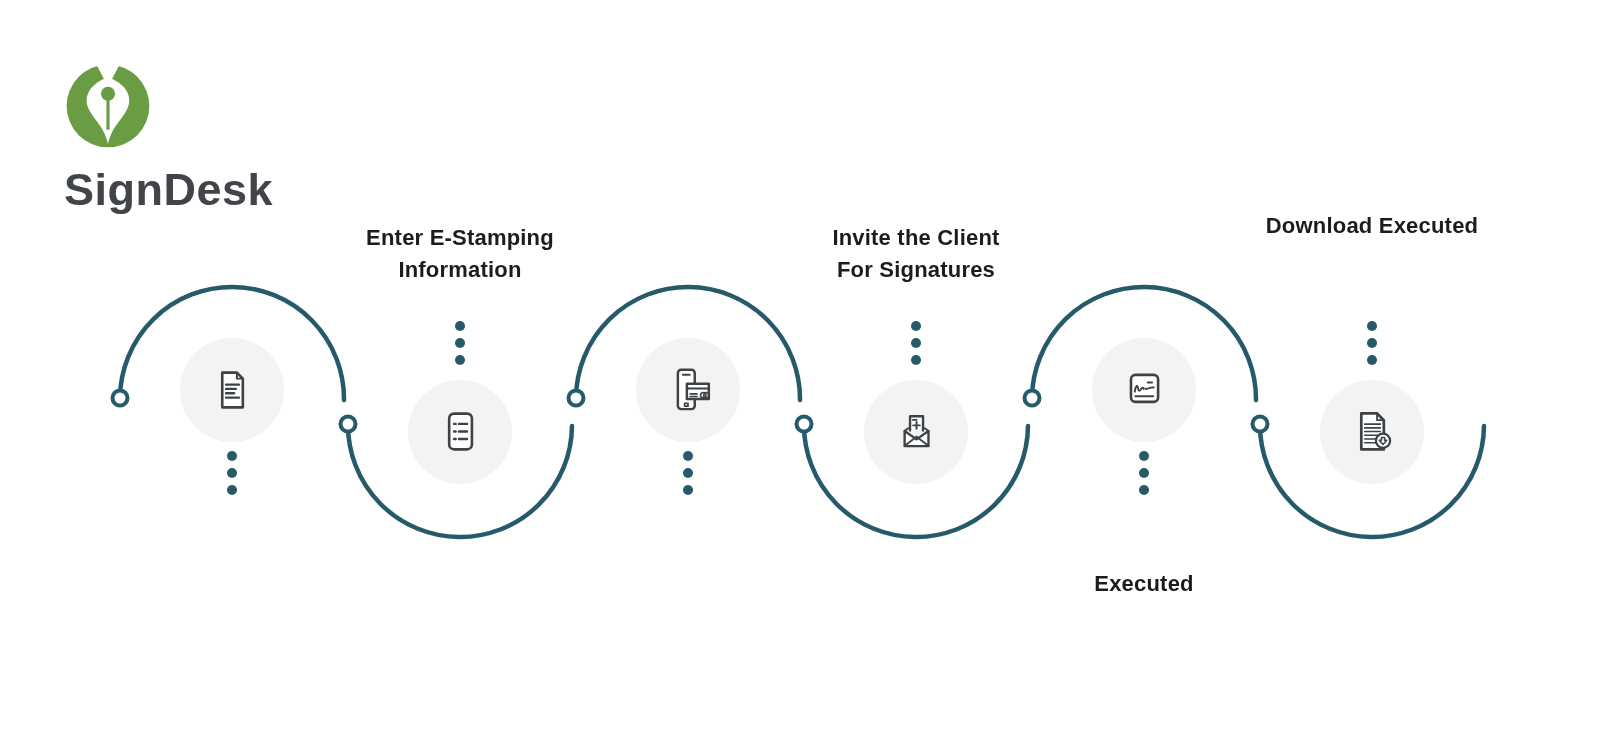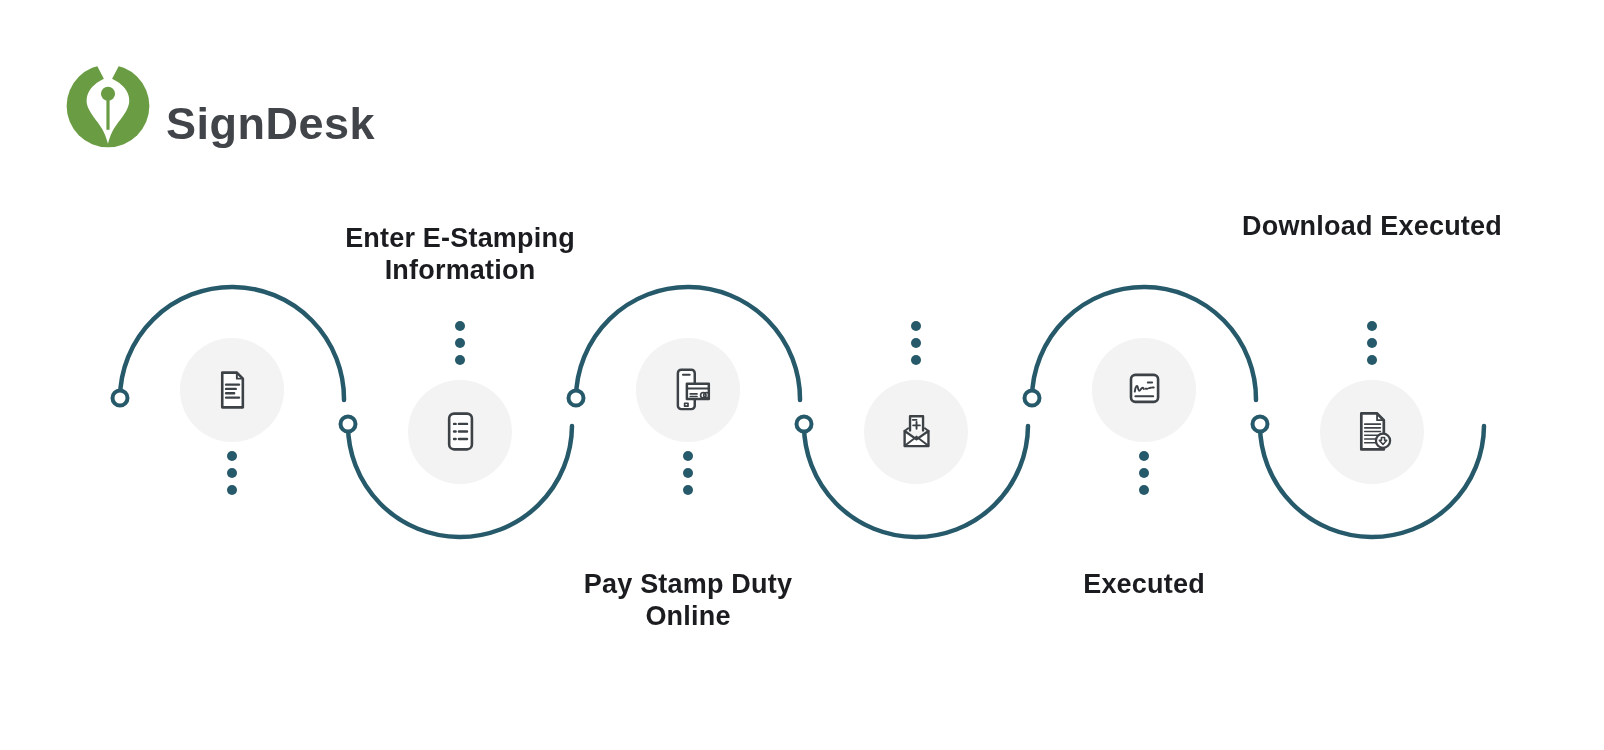--- a/index.html
+++ b/index.html
@@ -9,37 +9,37 @@
     --icon:#3d4247;
     --label:#1a1c1f;
     --brand:#414549;
   }
   *{box-sizing:border-box;margin:0;padding:0;}
   body{background:#fff;font-family:"Liberation Sans",sans-serif;}
   .canvas{
     position:relative;width:1604px;height:750px;background:#ffffff;overflow:hidden;
   }
   
-  .logo{position:absolute;left:64px;top:62px;display:flex;align-items:flex-end;gap:14px;}
+  .logo{position:absolute;left:64px;top:62px;display:flex;align-items:flex-start;gap:14px;flex-direction:column;}
   .brand{font-size:45px;font-weight:bold;color:var(--brand);letter-spacing:.5px;}
   
   .wave{position:absolute;left:0;top:0;}
   .wave path.arc{stroke:var(--wave);stroke-width:4.5;fill:none;stroke-linecap:round;}
   .wave circle.ring{stroke:var(--wave);stroke-width:4;fill:#ffffff;}
   .wave circle.dot{fill:var(--wave);}
   
   .node{
     position:absolute;width:104px;height:104px;border-radius:50%;
     background:var(--node-bg);display:flex;align-items:center;justify-content:center;
   }
   .node svg{stroke:var(--icon);fill:none;stroke-linejoin:round;stroke-linecap:round;}
   
   .label{
     position:absolute;width:360px;text-align:center;color:var(--label);
-    font-size:27px;font-weight:bold;line-height:32px;letter-spacing:.2px;
+    font-size:22px;font-weight:bold;line-height:32px;letter-spacing:.2px;
   }
 </style>
 </head>
 <body>
 
 <div class="canvas">
 
   <div class="logo">
     <svg width="88" height="88" viewBox="0 0 100 100">
       <circle cx="50" cy="50" r="47" fill="#6a9c44"></circle>
@@ -156,25 +156,25 @@
       <path d="M32.4 28.9 H35.2 V31.4 H37.1 L33.8 35.1 L30.5 31.4 H32.4 Z" stroke-width="1.4"></path>
     </svg>
   </div>
 
 
   <div class="label" style="left:280px;top:222px;">
     <div>Enter E-Stamping</div>
     <div>Information</div>
   </div>
 
-  <div class="label" style="left:508px;top:568px;">
-    <div>Pay Stamp Duty</div>
-    <div>Online</div>
+
+  <div class="label" style="left:736px;top:222px;">
+    <div>Invite the Client</div>
+    <div>For Signatures</div>
   </div>
-
 
   <div class="label" style="left:964px;top:568px;">
     <div>Executed</div>
   </div>
 
   <div class="label" style="left:1192px;top:210px;">
     <div>Download Executed</div>
   </div>
 
 </div>

